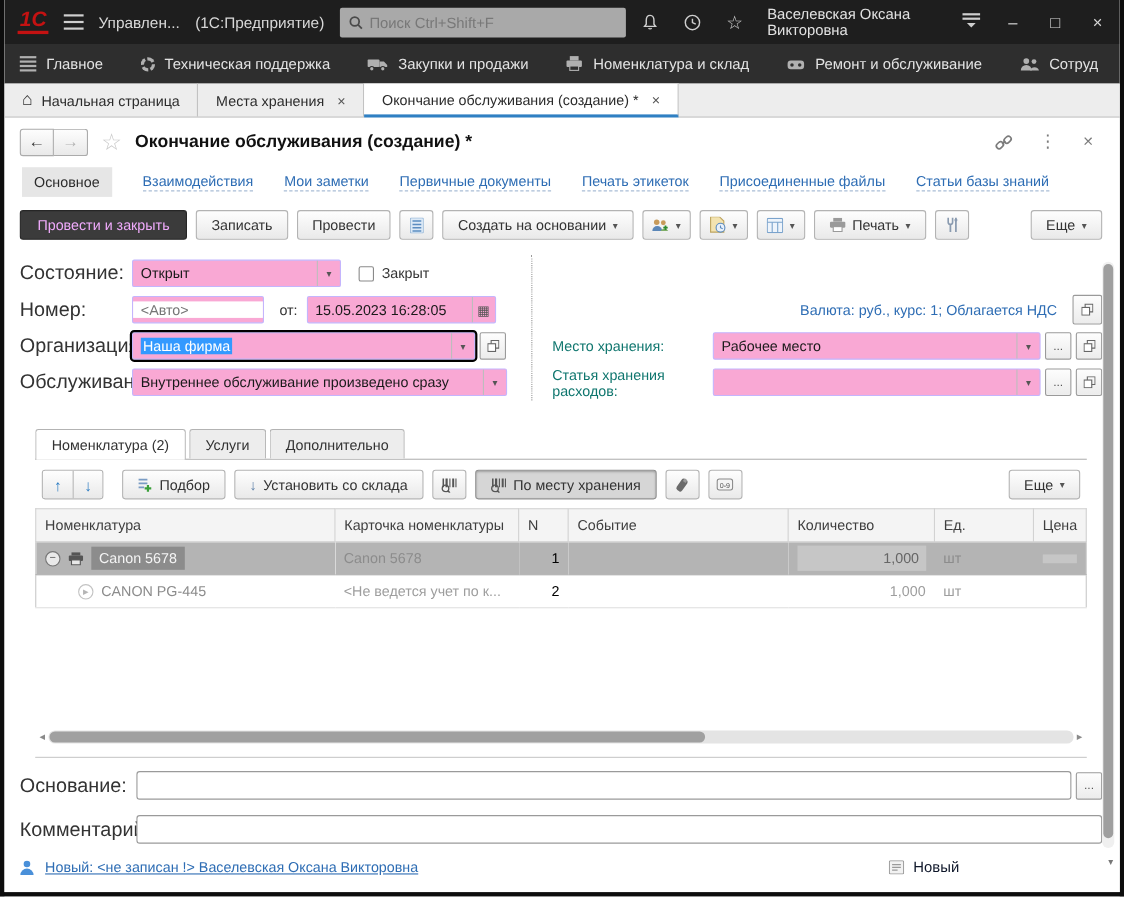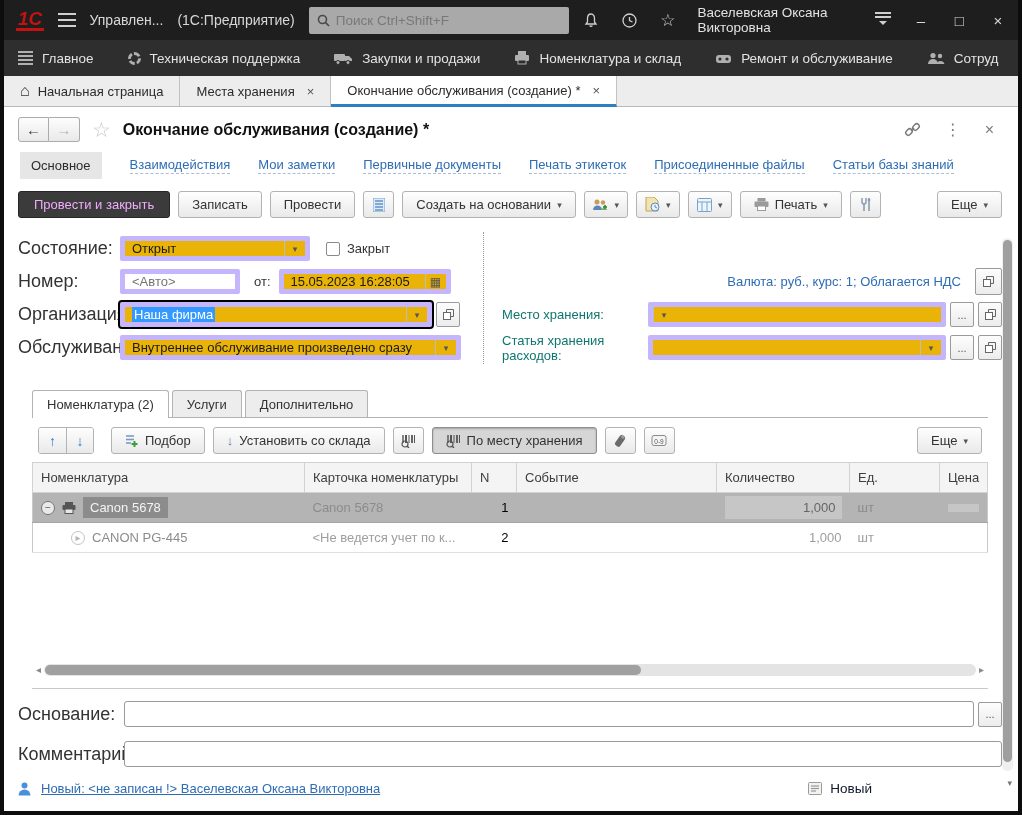--- a/index.html
+++ b/index.html
@@ -64,21 +64,21 @@
   .btn.more { margin-left:auto; }
   .tbsep { width:1px; height:22px; background:transparent; }
 
   
   .fields { display:flex; padding:4px 16px 0 14px; }
   .fcol-l { width:463px; flex:none; }
   .fcol-r { flex:1; border-left:1px dotted #9a9a9a; padding-left:18px; margin-left:2px; }
   .frow { display:flex; align-items:center; height:33px; }
   .flabel { width:102px; flex:none; font-size:18px; color:#333; }
   .flabel-r { width:146px; flex:none; font-size:13px; color:#0f766e; }
-  .combo { display:flex; align-items:center; height:25px; border:5px solid #c4b5fd; border-radius:2px; background:#eab308; }
+  .combo { display:flex; align-items:center; height:25px; border:1px solid #c4b5fd; border-radius:2px; background:#f9a8d4; }
   .combo .val { flex:1; padding:0 7px; font-size:13px; color:#1a1a1a; white-space:nowrap; overflow:hidden; }
   .combo .cbtn { width:21px; align-self:stretch; border-left:1px solid #bdbdbd; display:flex; align-items:center; justify-content:center; color:#555; font-size:9px; cursor:pointer; }
   .combo.focused { outline:2px solid #000; }
   .sel { background:#3399ff; color:#fff; padding:1px 2px; }
   .ghost { color:#b0b0b0; }
   .sqbtn { width:24px; height:25px; margin-left:4px; border:1px solid #9a9a9a; border-radius:2px; background:linear-gradient(#fdfdfd,#ececec);
            display:flex; align-items:center; justify-content:center; cursor:pointer; color:#555; font-size:11px; flex:none; }
   .chk { width:14px; height:14px; border:1px solid #8a8a8a; border-radius:2px; background:#fff; margin:0 7px 0 16px; cursor:pointer; flex:none; }
   .inline-lbl { font-size:13px; color:#333; }
   .curr { flex:1; text-align:right; font-size:13px; color:#2e6db4; padding-right:10px; }
@@ -408,20 +408,21 @@
           <span class="sqbtn" style="width:27px;height:27px">
             <svg width="11" height="11" viewBox="0 0 11 11">
                 <rect x="0.5" y="3.5" width="7" height="7" fill="#fff" stroke="#666"></rect>
                 <polyline points="3.5,3.5 3.5,0.5 10.5,0.5 10.5,7.5 7.5,7.5" fill="none" stroke="#666"></polyline>
               </svg>
           </span>
         </div>
         <div class="frow">
           <span class="flabel-r">Место хранения:</span>
           <div class="combo" style="flex:1">
+            <span class="val">Рабочее место</span>
             <span class="cbtn">▾</span>
           </div>
           <span class="sqbtn">...</span>
           <span class="sqbtn">
             <svg width="11" height="11" viewBox="0 0 11 11">
                 <rect x="0.5" y="3.5" width="7" height="7" fill="#fff" stroke="#666"></rect>
                 <polyline points="3.5,3.5 3.5,0.5 10.5,0.5 10.5,7.5 7.5,7.5" fill="none" stroke="#666"></polyline>
               </svg>
           </span>
         </div>

